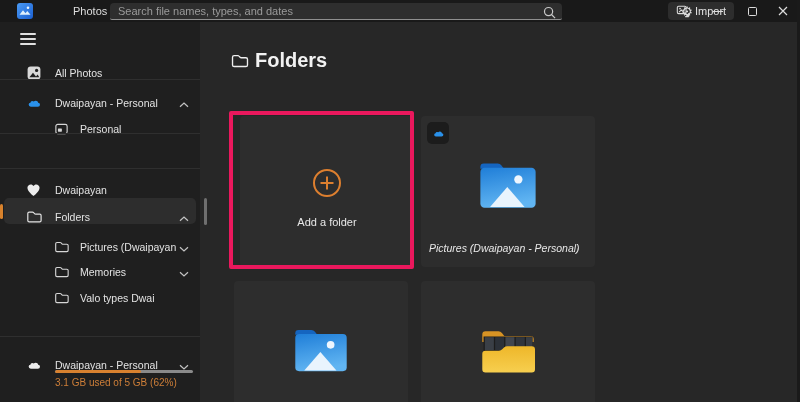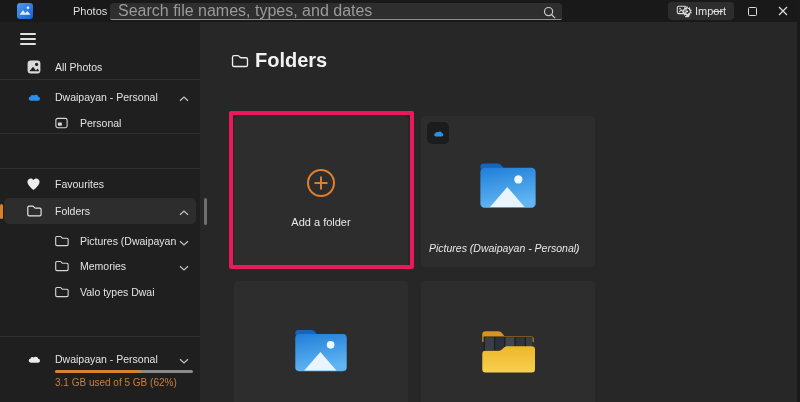--- a/index.html
+++ b/index.html
@@ -7,61 +7,61 @@
               font-family:"Liberation Sans", sans-serif; color:#e6e6e6; }
   .app { position:relative; width:800px; height:402px;border-radius:27px; }
 
   
   .titlebar { position:absolute; left:0; top:0; width:800px; height:22px; background:#191919; z-index:30; }
   .logo { position:absolute; left:17px; top:3px; width:16px; height:16px; }
   .app-name { position:absolute; left:73px; top:0; line-height:22px; font-size:11px; color:#dedede; }
   .searchbox { position:absolute; left:110px; top:3px; width:452px; height:17px; background:#2e2e2e;
                border-radius:4px 4px 2px 2px; border-bottom:1px solid #8f8f8f; }
   .searchbox input { position:absolute; left:0; top:0; width:424px; height:16px; background:transparent;
-               border:none; outline:none; color:#ababab; font-size:16px; padding:4px 8px;
+               border:none; outline:none; color:#ababab; font-size:11px; padding:4px 8px;
                font-family:"Liberation Sans", sans-serif; }
   .searchbox input::placeholder { color:#9a9a9a; opacity:1; }
   .search-ic { position:absolute; right:6px; top:2px; }
   .import-btn { position:absolute; left:620px; top:2px; height:18px; display:flex; align-items:center;
                 gap:5px; padding:0 8px; background:#2d2d2d; border-radius:4px; cursor:pointer;margin-left:48px; }
   .import-btn span { font-size:11px; color:#e2e2e2; }
   .gear-btn { position:absolute; left:676px; top:1px; width:22px; height:20px; display:flex;
               align-items:center; justify-content:center; font-size:13px; color:#dcdcdc; cursor:pointer; }
   .winbtn { position:absolute; top:0; width:34px; height:22px; display:flex; align-items:center; justify-content:center; }
   .win-min { left:701px; } .win-max { left:735px; } .win-close { left:766px; }
   .glyph-min { width:10px; height:1px; background:#dcdcdc; }
   .glyph-max { width:9px; height:9px; border:1px solid #dcdcdc; border-radius:1.5px; }
 
   
   .sidebar { position:absolute; left:0; top:22px; width:200px; height:380px; background:#1f1f1f; z-index:5; }
   .hamburger { position:absolute; left:20px; top:11px; width:16px; height:12px; display:flex;
                flex-direction:column; justify-content:space-between; cursor:pointer; }
   .hamburger i { display:block; height:1.8px; background:#e0e0e0; border-radius:1px; }
-  .srow { position:absolute; left:0; width:200px; height:22px; cursor:pointer; }
+  .srow { position:absolute; left:0; width:200px; height:22px; cursor:pointer;margin-top:6px; }
   .srow .icon { position:absolute; left:26px; top:50%; transform:translateY(-50%); display:flex; }
   .srow .label { position:absolute; left:55px; top:50%; transform:translateY(-50%); font-size:10.5px;
                  color:#e3e3e3; white-space:nowrap; overflow:hidden; max-width:120px; }
   .srow.sub .icon { left:54px; }
   .srow.sub .label { left:80px; max-width:96px; }
   .srow .chev { position:absolute; left:179px; top:50%; transform:translateY(-50%); }
   .sdiv { position:absolute; left:0; width:200px; height:1px; background:#2f2f2f; }
   .sel-bg { position:absolute; left:4px; top:176px; width:192px; height:26px; background:#2d2d2d; border-radius:5px; }
   .sel-pill { position:absolute; left:0; top:182px; width:3px; height:15px; background:#d8822c; border-radius:2px; }
   .scrollthumb { position:absolute; left:204px; top:176px; width:3px; height:27px; background:#6f6f6f; border-radius:2px; }
   .storage-label { font-size:10.5px; color:#e3e3e3; }
   .progress { position:absolute; left:55px; top:348px; width:138px; height:3px; background:#8a8a8a; border-radius:2px; overflow:hidden; }
   .progress-fill { height:100%; background:#d8812f; border-radius:2px; }
   .storage-text { position:absolute; left:55px; top:355px; font-size:10px; color:#cd7e38; white-space:nowrap; }
 
   
   .main { position:absolute; left:200px; top:22px; width:600px; height:380px; background:#272727; }
   .main-title-ic { position:absolute; left:30px; top:30px; }
   .main-title { position:absolute; left:55px; top:27px; font-size:20px; font-weight:700; color:#f2f2f2; }
   .tile { position:absolute; width:174px; height:151px; background:#2d2d2d; border-radius:4px; cursor:pointer; }
-  .t1 { left:34px; top:94px; } .t2 { left:221px; top:94px;font-style:italic; }
+  .t1 { left:40px; top:94px; } .t2 { left:221px; top:94px;font-style:italic; }
   .t3 { left:34px; top:259px; } .t4 { left:221px; top:259px; }
   .plus-ic { position:absolute; left:72px; top:52px; }
   .add-label { position:absolute; left:0; top:100px; width:100%; text-align:center; font-size:11px; color:#e8e8e8; }
   .badge { position:absolute; left:6px; top:6px; width:22px; height:22px; background:#1c1c1c; border-radius:5px;
            display:flex; align-items:center; justify-content:center; }
   .tile-folder { position:absolute; left:53px; top:40px; }
   .tile-label { position:absolute; left:8px; top:126px; right:6px; font-size:10.5px; color:#e8e8e8;
                 white-space:nowrap; overflow:hidden; }
   .annotation { position:absolute; left:29px; top:89px; width:185px; height:158px;
                 border:4px solid #ea185d; border-radius:2px; z-index:10; pointer-events:none; }
@@ -190,21 +190,21 @@
 
 
     <div class="sdiv" style="top:146px"></div>
 
     <div class="srow" style="top:151px">
       <span class="icon">
         <svg width="15" height="14" viewBox="0 0 16 15">
             <path d="M8 14 C8 14 1.5 9.5 1.5 5.2 C1.5 2.8 3.3 1.5 5 1.5 C6.3 1.5 7.4 2.2 8 3.2 C8.6 2.2 9.7 1.5 11 1.5 C12.7 1.5 14.5 2.8 14.5 5.2 C14.5 9.5 8 14 8 14 z" fill="#ececec"></path>
           </svg>
       </span>
-      <span class="label">Favourites</span>
+      <span class="label">Dwaipayan</span>
     </div>
 
     <div class="sel-bg"></div>
     <div class="sel-pill"></div>
 
     <div class="srow" style="top:178px">
       <span class="icon">
         <svg width="16" height="16" viewBox="0 0 16 16">
             <path d="M1.8 4.6 q0-1.4 1.4-1.4 h3.3 q0.7 0 1.1 0.45 l0.9 0.95 q0.45 0.5 1.1 0.5 h4.1 q1.4 0 1.4 1.4 v5 q0 1.4-1.4 1.4 H3.2 q-1.4 0-1.4-1.4 z" fill="none" stroke="#e3e3e3" stroke-width="1.2"></path>
           </svg>

